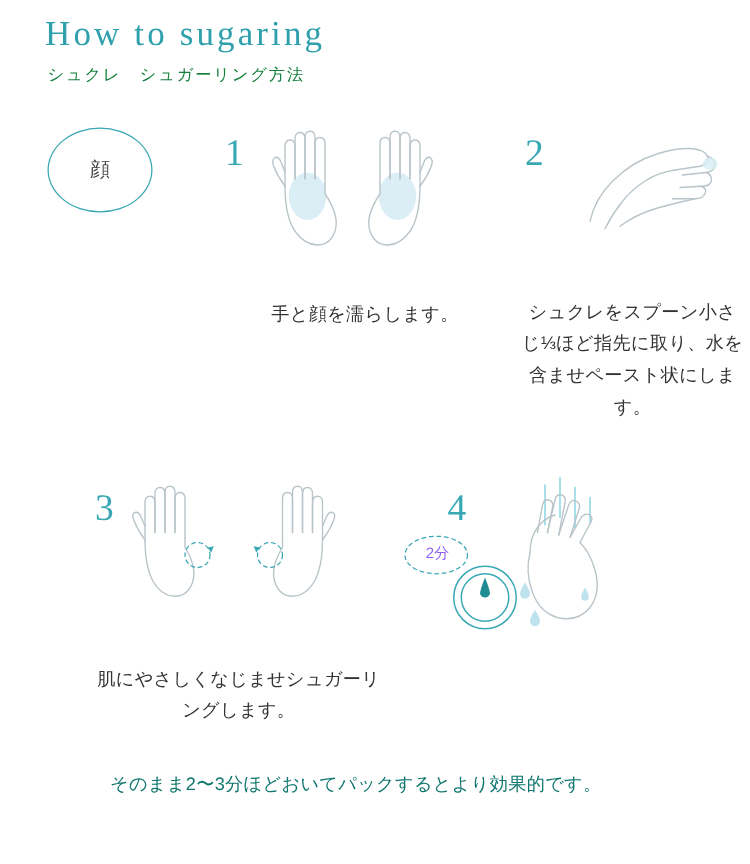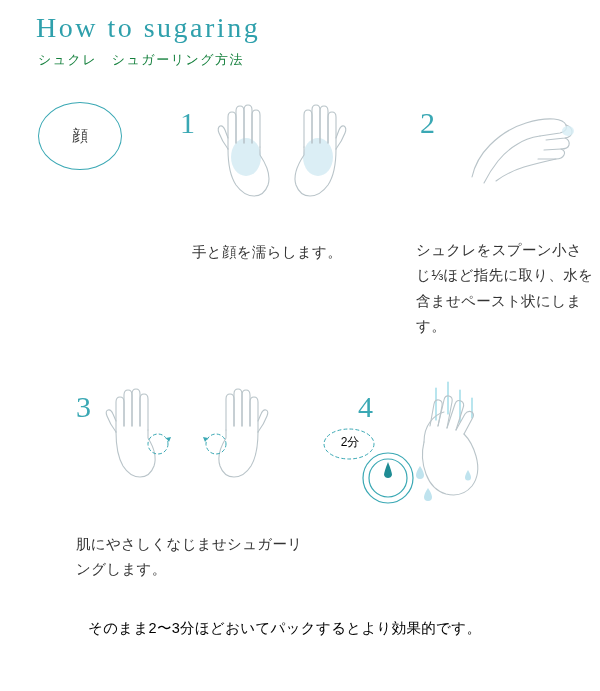--- a/index.html
+++ b/index.html
@@ -85,20 +85,21 @@
   #illus3 { left: 86px;  top: 382px; width: 170px; height: 120px; }
   #illus4 { left: 300px; top: 378px; width: 200px; height: 140px; }
 
   
   .caption {
     position: absolute;
     font-size: 14.5px;
     line-height: 1.75;
     color: #333333;
     letter-spacing: 0.3px;
+    text-align: center;
   }
   #cap1 { left: 176px; top: 240px; width: 200px; }
   #cap2 { left: 400px; top: 238px; width: 180px; }
   #cap3 { left: 60px;  top: 532px; width: 230px; }
   #cap4 { left: 338px; top: 532px; width: 220px; }
 
   
   .reco-row {
     position: absolute;
     left: 58px;
@@ -120,21 +121,21 @@
   .reco-badge svg { position: absolute; left: 0; top: 0; }
   .reco-badge span {
     position: relative;
     font-size: 11px;
     color: #3aa8b4;
     letter-spacing: 0.5px;
   }
   .reco-text {
     font-size: 14.5px;
     line-height: 1.75;
-    color: #000000;
+    color: #0f766e;
     margin-left: 14px;
     letter-spacing: 0.3px;
   }
 </style>
 </head>
 <body>
 
 <div class="page">
 
   <div class="header">
@@ -250,21 +251,21 @@
       </g>
 
       <g stroke="#3aa8b4" stroke-width="1.2" fill="none">
         <circle cx="72" cy="100" r="25"></circle>
         <circle cx="72" cy="100" r="19"></circle>
       </g>
       <g fill="#1f8c94" stroke="none">
         <path d="M72 84 q4 10 4 13 a4.2 4.2 0 0 1 -8 0 q0 -3 4 -13 z"></path>
       </g>
     </svg>
-    <div style="position:absolute; left:12px; top:56px; width:44px; text-align:center; font-size:12px; color:#000000;">2分</div>
+    <div style="position:absolute; left:12px; top:56px; width:44px; text-align:center; font-size:12px; color:#8b5cf6;">2分</div>
   </div>
 
   <div class="caption" id="cap1">手と顔を濡らします。</div>
   <div class="caption" id="cap3">肌にやさしくなじませシュガーリングします。</div>
   <div class="caption" id="cap2">シュクレをスプーン小さじ⅓ほど指先に取り、水を含ませペースト状にします。</div>
 
   <div class="reco-row">
     <div class="reco-text">そのまま2〜3分ほどおいてパックするとより効果的です。</div>
   </div>
 

